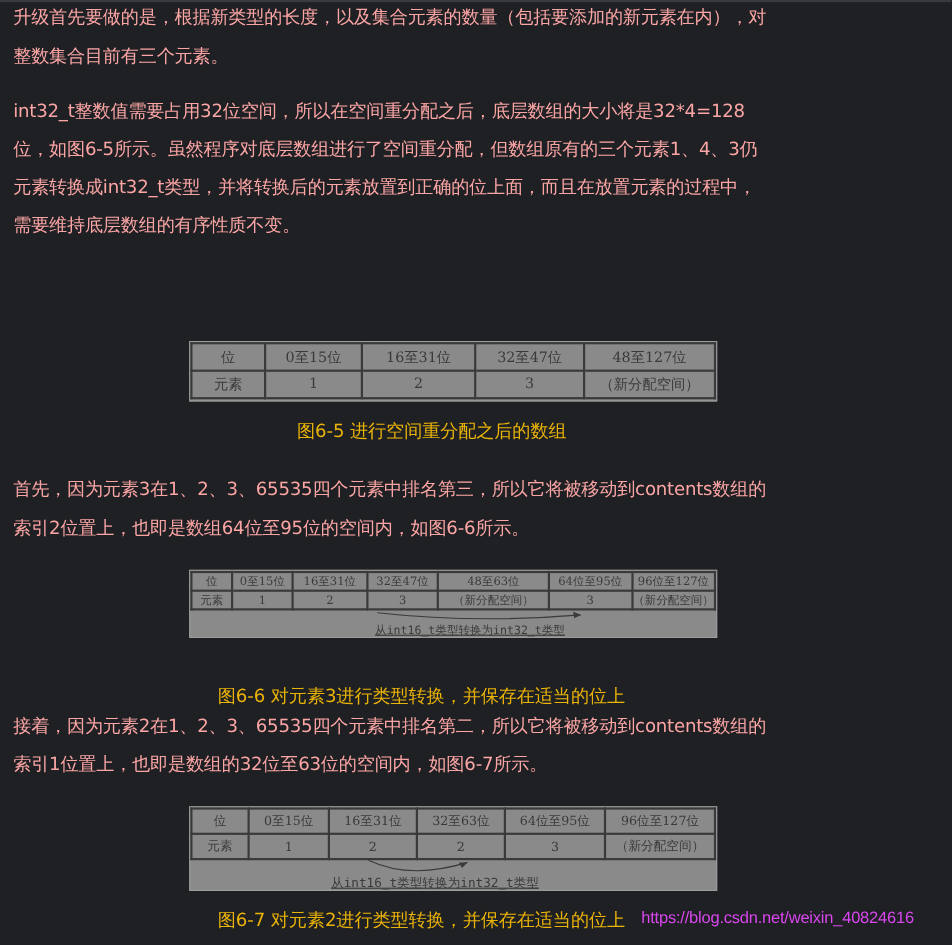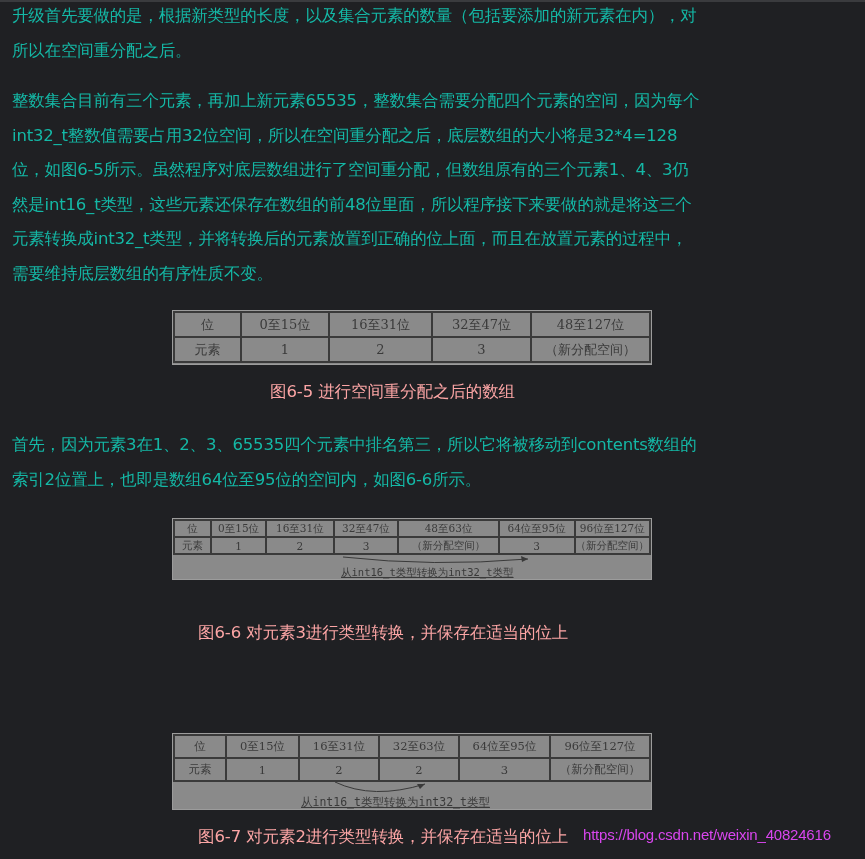--- a/index.html
+++ b/index.html
@@ -6,26 +6,26 @@
     html, body {
       width: 865px; height: 859px; overflow: hidden;
       background: #1f2023;
       color: #d8d8d8;
       font-family: "DejaVu Sans", "Liberation Sans", sans-serif;
     }
     .page { position: relative; width: 865px; height: 859px; }
     .topline { position: absolute; left: 0; top: 0; width: 865px; height: 2px; background: #3a3b3e; }
     .para {
       position: absolute; left: 12px; width: 840px;
-      font-size: 16.5px; line-height: 34.5px; color: #14b8a6;
+      font-size: 16.5px; line-height: 34.5px; color: #fca5a5;
       letter-spacing: -0.2px;
     }
     .para .ln { display: block; white-space: nowrap; }
     .caption {
-      position: absolute; font-size: 16.5px; color: #fca5a5;
+      position: absolute; font-size: 16.5px; color: #eab308;
       white-space: nowrap; letter-spacing: -0.1px;
     }
     .figure {
       position: absolute; background: #8a8a8a;
       border: 1px solid #9c9c9c;
     }
     .figure table {
       border-collapse: collapse; width: 100%;
       font-family: "DejaVu Serif", "Liberation Serif", serif;
       color: #3a3a3a;
@@ -50,28 +50,26 @@
     }
   </style>
 </head>
 <body>
 
 <div class="page">
   <div class="topline"></div>
 
   <div class="para" style="top:-1px;">
     <span class="ln">升级首先要做的是，根据新类型的长度，以及集合元素的数量（包括要添加的新元素在内），对</span>
-    <span class="ln">所以在空间重分配之后。</span>
+    <span class="ln">整数集合目前有三个元素。</span>
   </div>
 
   <div class="para" style="top:84px;">
-    <span class="ln">整数集合目前有三个元素，再加上新元素65535，整数集合需要分配四个元素的空间，因为每个</span>
     <span class="ln">int32_t整数值需要占用32位空间，所以在空间重分配之后，底层数组的大小将是32*4=128</span>
     <span class="ln">位，如图6-5所示。虽然程序对底层数组进行了空间重分配，但数组原有的三个元素1、4、3仍</span>
-    <span class="ln">然是int16_t类型，这些元素还保存在数组的前48位里面，所以程序接下来要做的就是将这三个</span>
     <span class="ln">元素转换成int32_t类型，并将转换后的元素放置到正确的位上面，而且在放置元素的过程中，</span>
     <span class="ln">需要维持底层数组的有序性质不变。</span>
   </div>
 
   <div class="figure f65" style="left:172px; top:310px; width:480px; height:55px;">
     <table>
       <tbody>
           <tr>
         <td style="width:67px;">位</td>
         <td style="width:88px;">0至15位</td>
@@ -121,20 +119,22 @@
       </table>
     <svg class="arrow" width="480" height="62">
       <path d="M 170 38 Q 260 48 355 40" stroke="#3a3a3a" stroke-width="1" fill="none"></path>
       <path d="M 355 40 L 348 37 L 349 43 Z" fill="#3a3a3a"></path>
     </svg>
     <div class="note" style="left:168px; top:47px; font-size:10.5px;">从int16_t类型转换为int32_t类型</div>
   </div>
   <div class="caption" style="left:198px; top:622px;">图6-6 对元素3进行类型转换，并保存在适当的位上</div>
 
   <div class="para" style="top:643px;">
+    <span class="ln">接着，因为元素2在1、2、3、65535四个元素中排名第二，所以它将被移动到contents数组的</span>
+    <span class="ln">索引1位置上，也即是数组的32位至63位的空间内，如图6-7所示。</span>
   </div>
 
   <div class="figure f67" style="left:172px; top:733px; width:480px; height:77px;">
     <table>
       <tbody>
           <tr>
         <td style="width:52px;">位</td>
         <td style="width:73px;">0至15位</td>
         <td style="width:80px;">16至31位</td>
         <td style="width:80px;">32至63位</td>

